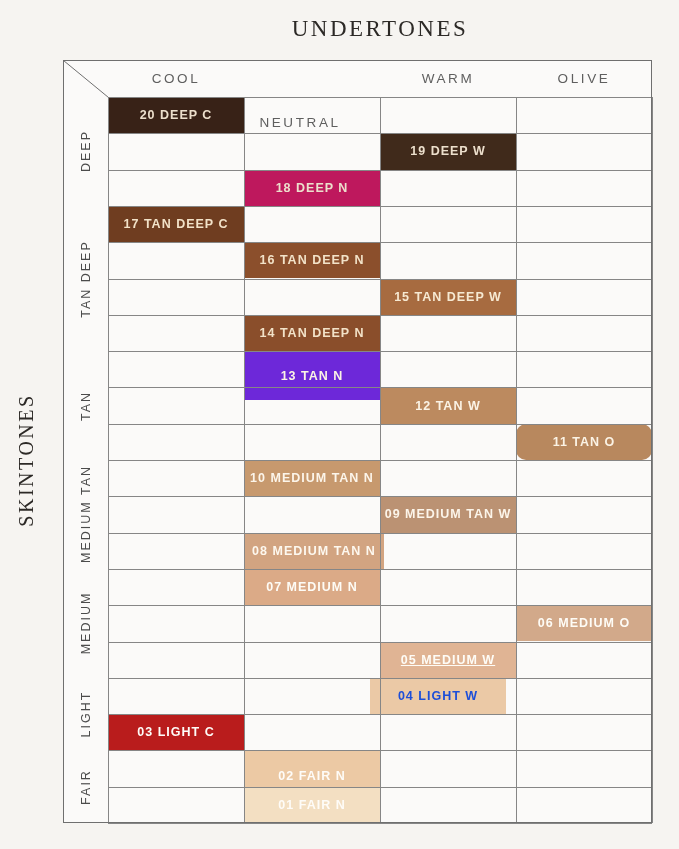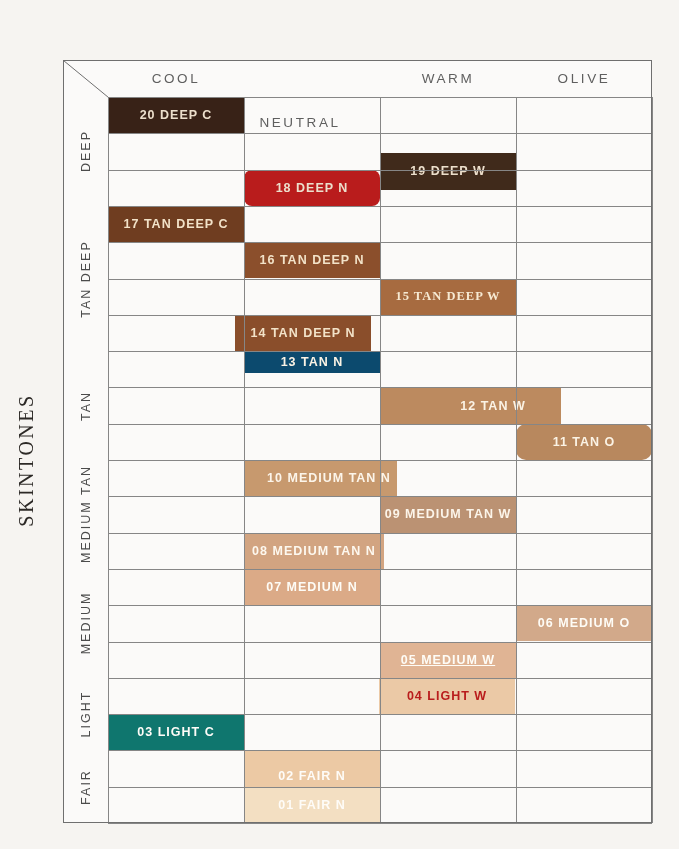--- a/index.html
+++ b/index.html
@@ -56,20 +56,21 @@
   }
   .hline{position:absolute;height:1px;background:#868686;z-index:4;}
   .vline{position:absolute;width:1px;background:#868686;z-index:4;}
   .diag{position:absolute;left:0;top:0;z-index:6;pointer-events:none;}
 </style>
 </head>
 <body>
 
 <div class="page">
 
+  <div class="chart-title">UNDERTONES</div>
 
   <div class="skintones-title">SKINTONES</div>
 
   <div class="grid-box">
     <svg class="diag" width="46" height="38" viewBox="0 0 46 38">
       <line x1="0.5" y1="0.5" x2="45.5" y2="37.5" stroke="#6f6f6f" stroke-width="1"></line>
     </svg>
     <div id="headers">
         <div class="col-header" style="left: 45px; width: 136px;">COOL</div>
         <div class="col-header" style="left: 169px; width: 136px; margin-top: 44px;">NEUTRAL</div>
@@ -80,37 +81,37 @@
         <div class="group-label" style="left: -62.5px; top: 82.45px;">DEEP</div>
         <div class="group-label" style="left: -62.5px; top: 209.5px;">TAN DEEP</div>
         <div class="group-label" style="left: -62.5px; top: 336.55px;">TAN</div>
         <div class="group-label" style="left: -62.5px; top: 445.45px;">MEDIUM TAN</div>
         <div class="group-label" style="left: -62.5px; top: 554.35px;">MEDIUM</div>
         <div class="group-label" style="left: -62.5px; top: 645.1px;">LIGHT</div>
         <div class="group-label" style="left: -62.5px; top: 717.7px;">FAIR</div>
       </div>
     <div id="cells">
         <div class="shade-cell" style="left: 45px; top: 37px; width: 136px; height: 36.3px; background: rgb(56, 34, 23); color: rgb(236, 223, 204);">20 DEEP C</div>
-        <div class="shade-cell" style="left: 317px; top: 73.3px; width: 136px; height: 36.3px; background: rgb(64, 42, 27); color: rgb(236, 223, 204); margin-top: 20px;">19 DEEP W</div>
-        <div class="shade-cell" style="left: 181px; top: 109.6px; width: 136px; height: 36.3px; background: #b91c1c; color: rgb(236, 223, 204); border-radius: 8px;">18 DEEP N</div>
+        <div class="shade-cell" style="left: 317px; top: 73.3px; width: 136px; height: 36.3px; background: rgb(64, 42, 27); color: rgb(236, 223, 204);">19 DEEP W</div>
+        <div class="shade-cell" style="left: 181px; top: 109.6px; width: 136px; height: 36.3px; background: #be185d; color: rgb(236, 223, 204);">18 DEEP N</div>
         <div class="shade-cell" style="left: 45px; top: 145.9px; width: 136px; height: 36.3px; background: rgb(111, 61, 32); color: rgb(242, 226, 200);">17 TAN DEEP C</div>
         <div class="shade-cell" style="left: 181px; top: 182.2px; width: 136px; height: 36.3px; background: rgb(139, 79, 44); color: rgb(242, 226, 200);">16 TAN DEEP N</div>
-        <div class="shade-cell" style="left: 317px; top: 218.5px; width: 136px; height: 36.3px; background: rgb(167, 107, 64); color: rgb(246, 233, 210); font-family: Liberation Serif, serif;">15 TAN DEEP W</div>
-        <div class="shade-cell" style="left: 172px; top: 254.8px; width: 136px; height: 36.3px; background: rgb(138, 78, 43); color: rgb(242, 226, 200);">14 TAN DEEP N</div>
-        <div class="shade-cell" style="left: 181px; top: 291.1px; width: 136px; height: 22px; background: #0c4a6e; color: rgb(251, 243, 229);">13 TAN N</div>
-        <div class="shade-cell" style="left: 317px; top: 327.4px; width: 136px; height: 36.3px; background: rgb(188, 138, 95); color: rgb(251, 243, 229); padding-left: 45px;">12 TAN W</div>
+        <div class="shade-cell" style="left: 317px; top: 218.5px; width: 136px; height: 36.3px; background: rgb(167, 107, 64); color: rgb(246, 233, 210);">15 TAN DEEP W</div>
+        <div class="shade-cell" style="left: 181px; top: 254.8px; width: 136px; height: 36.3px; background: rgb(138, 78, 43); color: rgb(242, 226, 200);">14 TAN DEEP N</div>
+        <div class="shade-cell" style="left: 181px; top: 291.1px; width: 136px; height: 49px; background: #6d28d9; color: rgb(251, 243, 229);">13 TAN N</div>
+        <div class="shade-cell" style="left: 317px; top: 327.4px; width: 136px; height: 36.3px; background: rgb(188, 138, 95); color: rgb(251, 243, 229);">12 TAN W</div>
         <div class="shade-cell" style="left: 453px; top: 363.7px; width: 136px; height: 36.3px; background: rgb(184, 136, 94); color: rgb(251, 243, 229); border-radius: 10px;">11 TAN O</div>
-        <div class="shade-cell" style="left: 181px; top: 400px; width: 136px; height: 36.3px; background: rgb(199, 153, 110); color: rgb(252, 245, 234); padding-left: 17px;">10 MEDIUM TAN N</div>
+        <div class="shade-cell" style="left: 181px; top: 400px; width: 136px; height: 36.3px; background: rgb(199, 153, 110); color: rgb(252, 245, 234);">10 MEDIUM TAN N</div>
         <div class="shade-cell" style="left: 317px; top: 436.3px; width: 136px; height: 36.3px; background: rgb(187, 146, 115); color: rgb(252, 245, 234); text-align: right;">09 MEDIUM TAN W</div>
         <div class="shade-cell" style="left: 181px; top: 472.6px; width: 140px; height: 36.3px; background: rgb(210, 164, 129); color: rgb(253, 248, 239);">08 MEDIUM TAN N</div>
         <div class="shade-cell" style="left: 181px; top: 508.9px; width: 136px; height: 36.3px; background: rgb(219, 170, 135); color: rgb(254, 252, 246);">07 MEDIUM N</div>
         <div class="shade-cell" style="left: 453px; top: 545.2px; width: 136px; height: 36.3px; background: rgb(210, 169, 138); color: rgb(254, 252, 246);">06 MEDIUM O</div>
         <div class="shade-cell" style="left: 317px; top: 581.5px; width: 136px; height: 36.3px; background: rgb(224, 180, 148); color: rgb(254, 252, 246); text-decoration: underline;">05 MEDIUM W</div>
-        <div class="shade-cell" style="left: 316px; top: 617.8px; width: 136px; height: 36.3px; background: rgb(235, 201, 166); color: #b91c1c;">04 LIGHT W</div>
-        <div class="shade-cell" style="left: 45px; top: 654.1px; width: 136px; height: 36.3px; background: #0f766e; color: rgb(254, 252, 248);">03 LIGHT C</div>
+        <div class="shade-cell" style="left: 307px; top: 617.8px; width: 136px; height: 36.3px; background: rgb(235, 201, 166); color: #1d4ed8;">04 LIGHT W</div>
+        <div class="shade-cell" style="left: 45px; top: 654.1px; width: 136px; height: 36.3px; background: #b91c1c; color: rgb(254, 252, 248);">03 LIGHT C</div>
         <div class="shade-cell" style="left: 181px; top: 690.4px; width: 136px; height: 52px; background: rgb(236, 201, 164); color: rgb(254, 252, 248);">02 FAIR N</div>
         <div class="shade-cell" style="left: 181px; top: 726.7px; width: 136px; height: 36.3px; background: rgb(243, 223, 194); color: rgb(254, 252, 248);">01 FAIR N</div>
       </div>
     <div id="lines">
         <div class="hline" style="left: 45px; right: 0px; top: 37px;"></div>
         <div class="hline" style="left: 45px; right: 0px; top: 73.3px;"></div>
         <div class="hline" style="left: 45px; right: 0px; top: 109.6px;"></div>
         <div class="hline" style="left: 45px; right: 0px; top: 145.9px;"></div>
         <div class="hline" style="left: 45px; right: 0px; top: 182.2px;"></div>
         <div class="hline" style="left: 45px; right: 0px; top: 218.5px;"></div>

